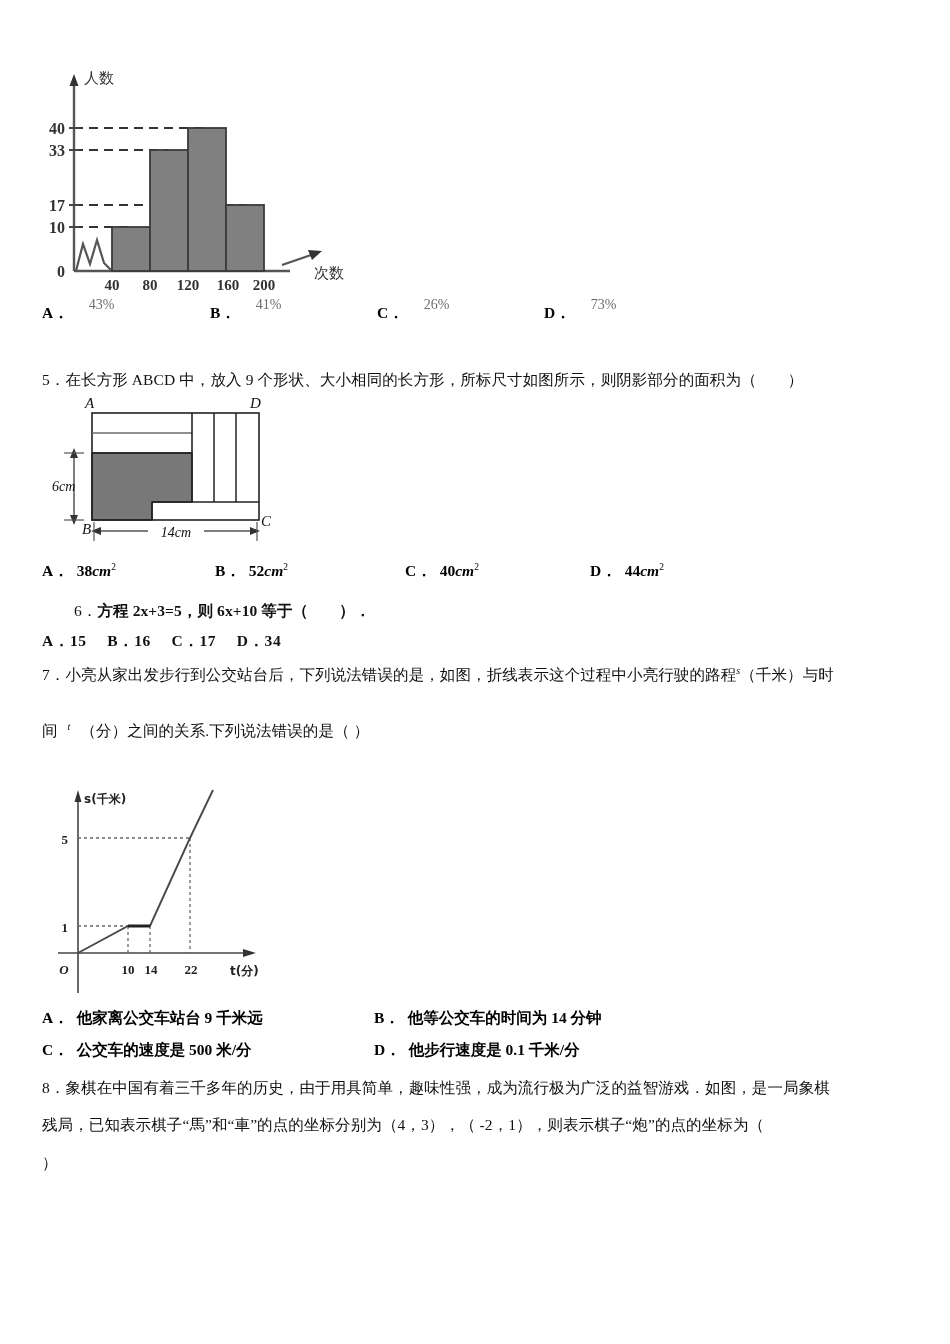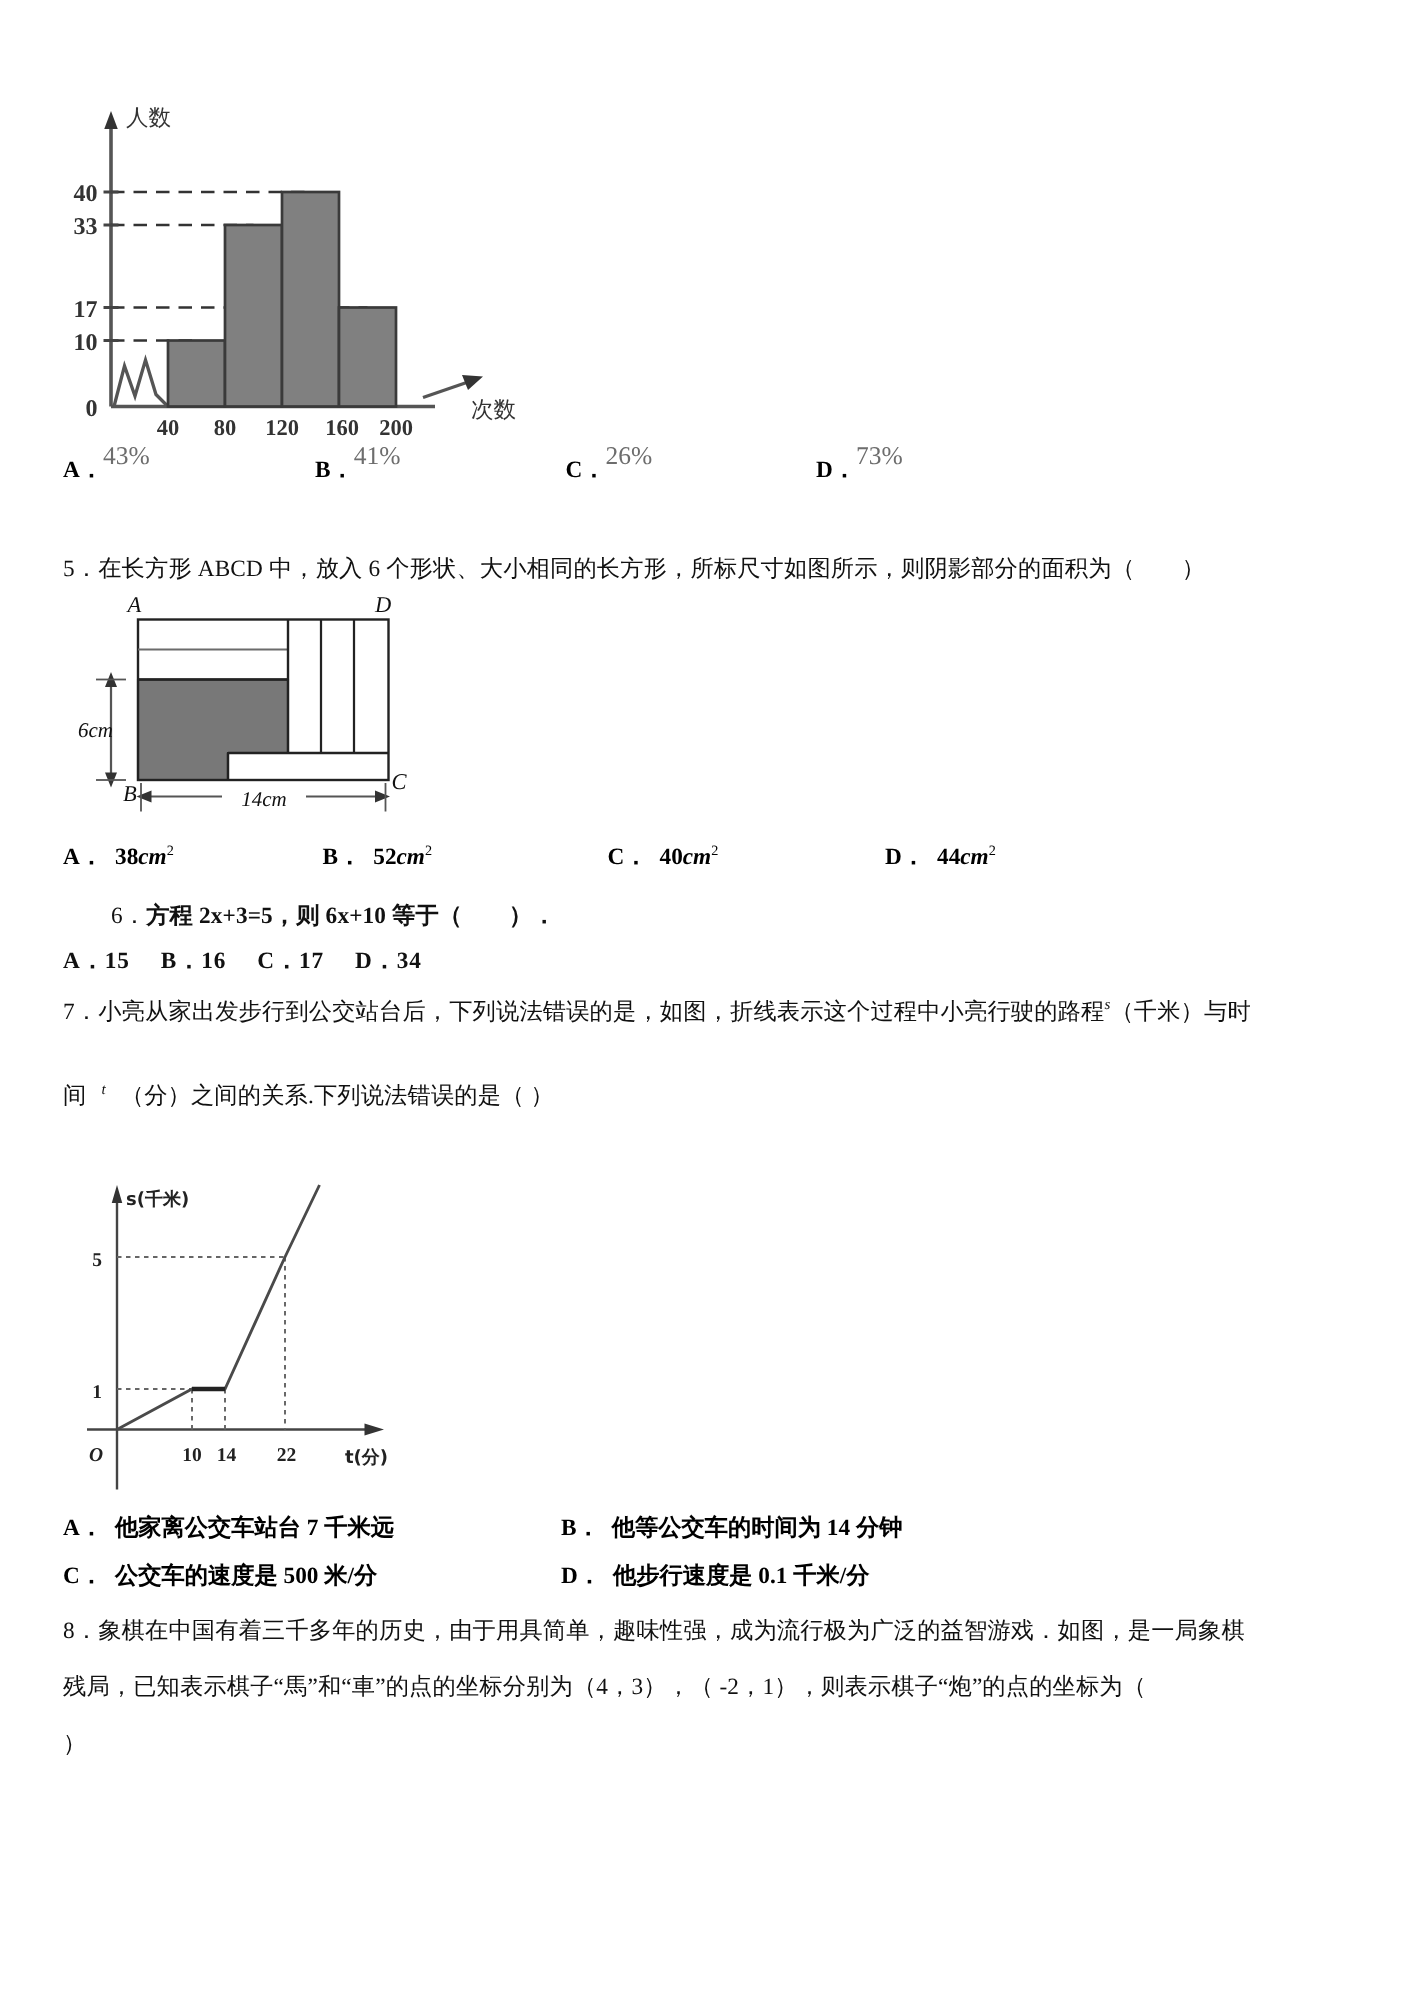--- a/index.html
+++ b/index.html
@@ -54,22 +54,22 @@
   .opt-letter {
     font-weight: bold;
     font-size: 15.5px;
     font-family: "Liberation Serif", serif;
   }
   .opt-val {
     font-size: 15.5px;
     margin-left: 8px;
   }
   .opt-val-raised {
-    font-size: 17px;
-    margin-left: 0;
+    font-size: 14px;
+    margin-left: 20px;
     position: relative;
     top: -9px;
     color: #6d6d6d;
     font-family: "Liberation Serif", serif;
   }
   .opt-val-italic {
     font-style: italic;
     font-weight: bold;
   }
   .sup2 {
@@ -163,21 +163,21 @@
       <span class="opt-letter">C．</span>
       <span class="opt-val-raised">26%</span>
     </div>
     <div class="opt">
       <span class="opt-letter">D．</span>
       <span class="opt-val-raised">73%</span>
     </div>
   </div>
 
   <div class="qtext" style="left:42px; top:367px; width:880px;">
-    <span class="qnum">5．</span><span>在长方形 ABCD 中，放入 6 个形状、大小相同的长方形，所标尺寸如图所示，则阴影部分的面积为（　　）</span>
+    <span class="qnum">5．</span><span>在长方形 ABCD 中，放入 9 个形状、大小相同的长方形，所标尺寸如图所示，则阴影部分的面积为（　　）</span>
   </div>
 
   <div class="fig-rect">
     <svg width="290" height="155" viewBox="0 0 290 155">
 
       <text x="33" y="16" font-family="Liberation Serif, serif" font-style="italic" font-size="15" fill="#111">A</text>
       <text x="198" y="16" font-family="Liberation Serif, serif" font-style="italic" font-size="15" fill="#111">D</text>
       <text x="30" y="142" font-family="Liberation Serif, serif" font-style="italic" font-size="15" fill="#111">B</text>
       <text x="209" y="134" font-family="Liberation Serif, serif" font-style="italic" font-size="15" fill="#111">C</text>
 
@@ -273,21 +273,21 @@
       <text x="141" y="196" text-anchor="middle" font-family="Liberation Serif, serif" font-size="13" font-weight="bold" fill="#222">22</text>
 
       <text x="34" y="25" font-family="DejaVu Sans, sans-serif" font-size="12" font-weight="bold" fill="#222">s(千米)</text>
       <text x="180" y="197" font-family="DejaVu Sans, sans-serif" font-size="12" font-weight="bold" fill="#222">t(分)</text>
     </svg>
   </div>
 
   <div class="opt-row" style="left:42px; top:1008px;">
     <div class="opt" style="width:332px;">
       <span class="opt-letter">A．</span>
-      <span class="opt-val bold">他家离公交车站台 7 千米远</span>
+      <span class="opt-val bold">他家离公交车站台 9 千米远</span>
     </div>
     <div class="opt">
       <span class="opt-letter">B．</span>
       <span class="opt-val bold">他等公交车的时间为 14 分钟</span>
     </div>
   </div>
 
   <div class="opt-row" style="left:42px; top:1040px;">
     <div class="opt" style="width:332px;">
       <span class="opt-letter">C．</span>

